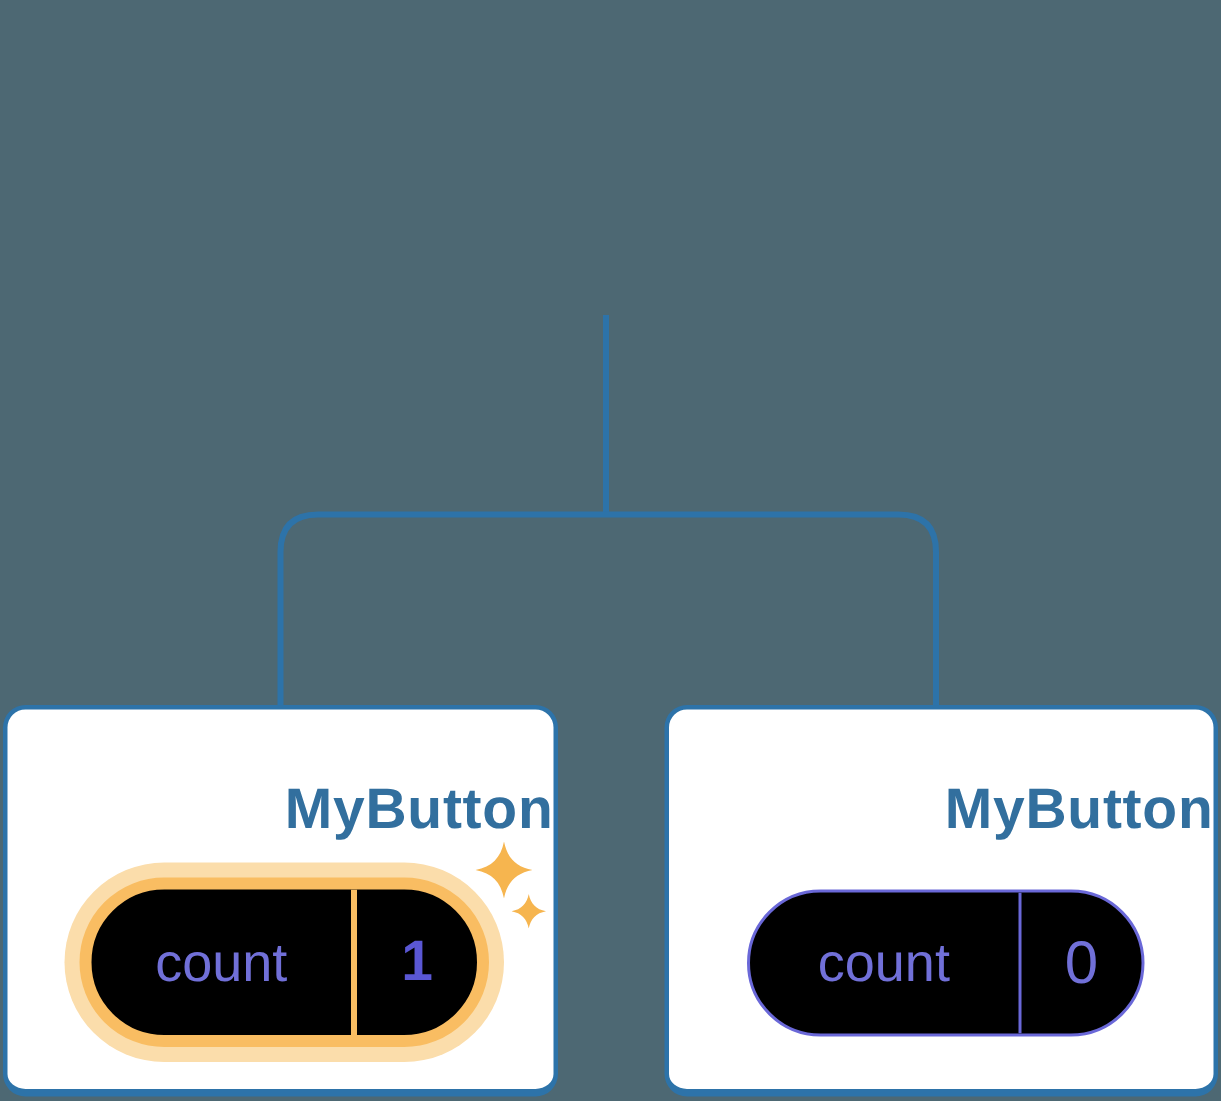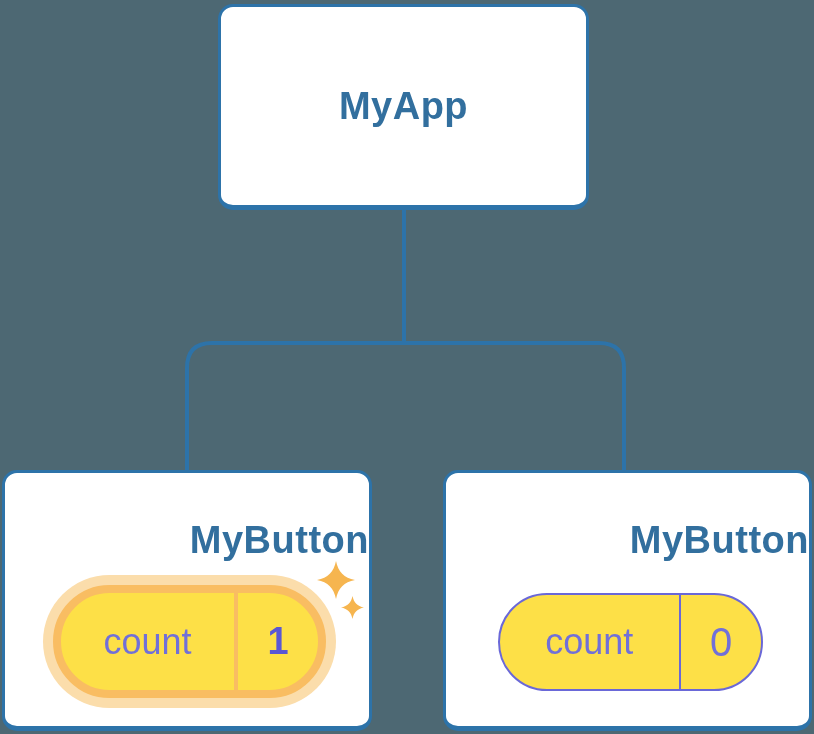--- a/index.html
+++ b/index.html
@@ -52,21 +52,21 @@
   }
   .card.child-left .node-title,
   .card.child-right .node-title{
     position:absolute;top:46px;left:0;right:0;
     text-align:right;
   }
   .pill{
     position:absolute;
     display:flex;
     align-items:stretch;
-    background:#fde047;
+    background:#000000;
     border-radius:999px;
     box-sizing:border-box;
     overflow:hidden;
   }
   .pill .state-label{
     flex:1;
     display:flex;align-items:center;justify-content:center;
     font-size:36px;
     color:var(--purple);
   }
@@ -104,23 +104,20 @@
 </head>
 <body>
 
 <div class="canvas">
 
   <svg class="connector" width="814" height="734" viewBox="0 0 814 734" aria-hidden="true">
     <path d="M404 210 L404 343"></path>
     <path d="M187 470 L187 368 Q187 343 212 343 L599 343 Q624 343 624 368 L624 470"></path>
   </svg>
 
-  <div class="card root">
-    <div class="node-title">MyApp</div>
-  </div>
 
   <div class="card child-left">
     <div class="node-title">MyButton</div>
 
     <div class="pill highlighted">
       <span class="state-label">count</span>
       <span class="divider"></span>
       <span class="state-value">1</span>
     </div>
 

